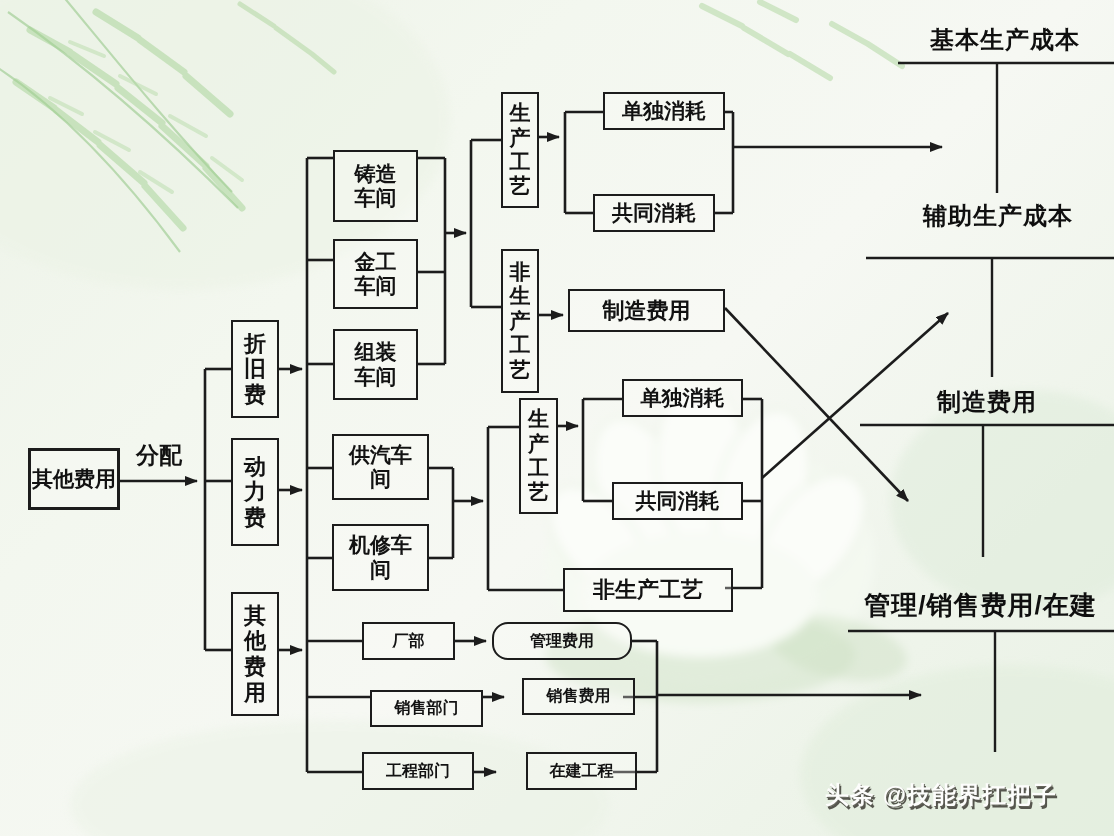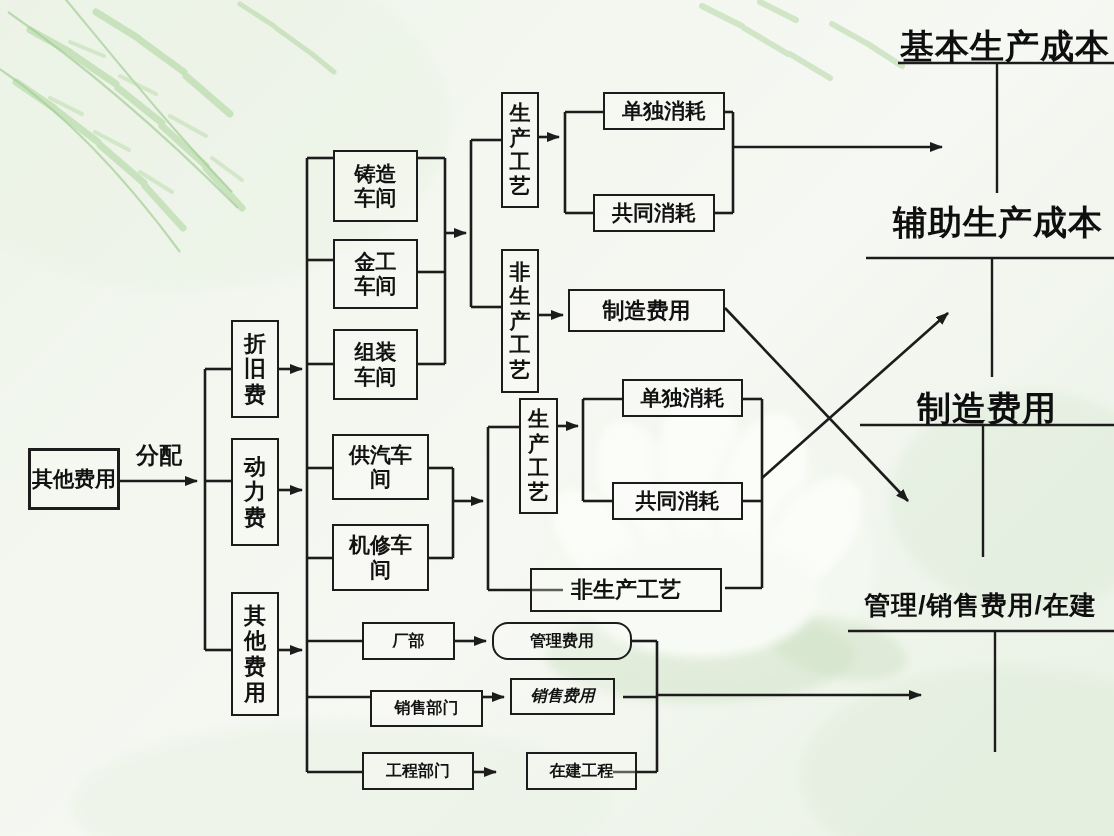--- a/index.html
+++ b/index.html
@@ -9,21 +9,21 @@
   svg.layer{position:absolute;left:0;top:0;}
   .box{position:absolute;border:2.5px solid #1c1c1c;background:rgba(252,253,250,.30);
     display:flex;align-items:center;justify-content:center;text-align:center;
     font-weight:bold;color:#121212;line-height:1.16;white-space:pre-line;box-sizing:border-box;}
   .box-src{border-width:3px;}
   .lbl{position:absolute;font-weight:bold;color:#121212;text-align:center;white-space:pre-line;}
   .t-title{position:absolute;font-weight:bold;color:#0f0f0f;text-align:center;letter-spacing:1px;}
   #watermark{position:absolute;font-weight:bold;color:#fdfdfc;
     text-shadow:2px 3px 0 #56564e, 1px 1px 0 #6a6a60;letter-spacing:1px;}
   .f20{font-size:16px;} .f21{font-size:21px;} .f22{font-size:22px;}
-  .f23{font-size:23px;} .f26{font-size:26px;} .f28{font-size:34px;}
+  .f23{font-size:23px;} .f26{font-size:26px;} .f28{font-size:24px;}
 </style>
 </head>
 <body>
 
 <div id="stage">
 
   <svg class="layer" width="1114" height="836" viewBox="0 0 1114 836">
     <defs>
       <filter id="soft" x="-60%" y="-60%" width="220%" height="220%">
         <feGaussianBlur stdDeviation="5"></feGaussianBlur>
@@ -196,24 +196,25 @@
   <div class="box f21" style="left:603px;top:92px;width:122px;height:38px;">单独消耗</div>
   <div class="box f21" style="left:593px;top:194px;width:122px;height:38px;">共同消耗</div>
   <div class="box f22" style="left:568px;top:289px;width:157px;height:43px;">制造费用</div>
 
   <div class="box f21" style="left:519px;top:398px;width:39px;height:116px;">生
 产
 工
 艺</div>
   <div class="box f21" style="left:622px;top:379px;width:121px;height:38px;">单独消耗</div>
   <div class="box f21" style="left:612px;top:482px;width:131px;height:38px;">共同消耗</div>
-  <div class="box f22" style="left:530px;top:568px;width:192px;height:44px;">非生产工艺</div>
+  <div class="box f22" style="left:563px;top:568px;width:170px;height:44px;">非生产工艺</div>
 
   <div class="box f20" style="left:492px;top:622px;width:140px;height:38px;border-radius:16px;">管理费用</div>
-  <div class="box f20" style="left:510px;top:678px;width:105px;height:37px;font-style:italic;">销售费用</div>
+  <div class="box f20" style="left:522px;top:678px;width:113px;height:37px;">销售费用</div>
   <div class="box f20" style="left:526px;top:752px;width:111px;height:38px;">在建工程</div>
 
   <div class="t-title f28" style="left:895px;top:24px;width:220px;">基本生产成本</div>
   <div class="t-title f28" style="left:888px;top:200px;width:220px;">辅助生产成本</div>
   <div class="t-title f28" style="left:882px;top:386px;width:210px;">制造费用</div>
   <div class="t-title f26" style="left:843px;top:588px;width:275px;">管理/销售费用/在建</div>
 
+  <div id="watermark" class="f28" style="left:825px;top:779px;width:280px;">头条 @技能界扛把子</div>
 </div>
 
 </body></html>

